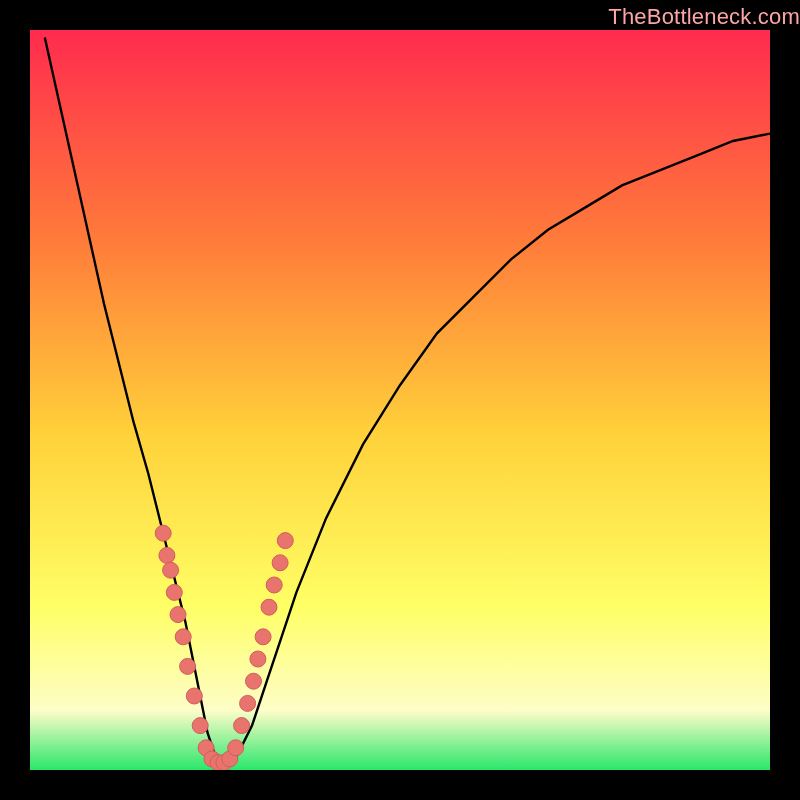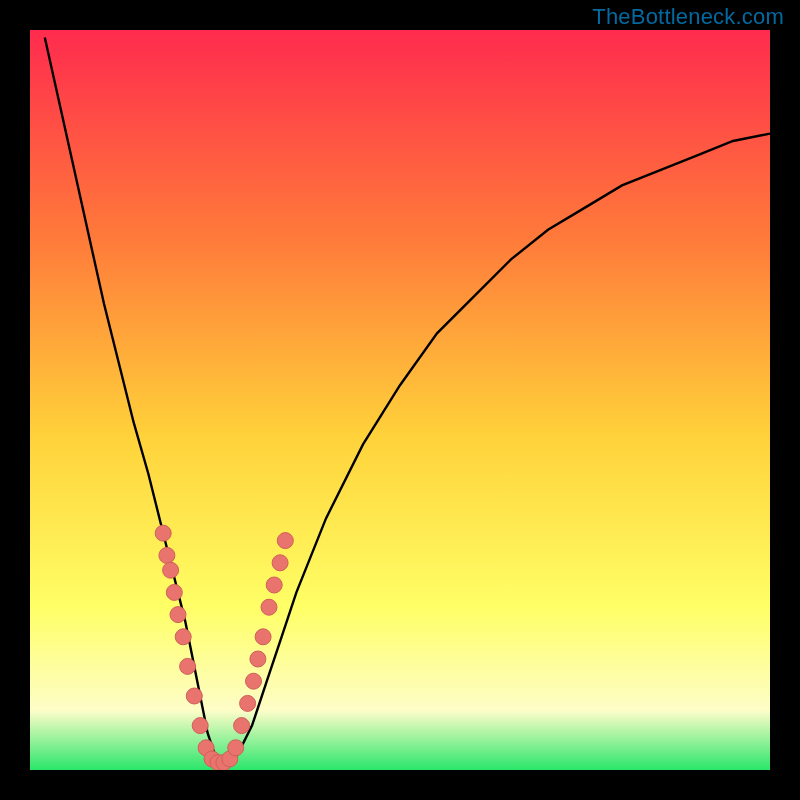--- a/index.html
+++ b/index.html
@@ -26,24 +26,24 @@
     width: 740px;
     height: 740px;
     
   }
   svg {
     display: block;
   }
   .watermark {
     position: absolute;
     top: 4px;
-    right: 16px;
+    right: 0;
     font-size: 22px;
     font-weight: 500;
-    color: #0369a1;
+    color: #fca5a5;
     letter-spacing: 0.2px;
     user-select: none;
   }
 </style>
 </head>
 <body>
 
 <div class="frame">
 
   <div class="watermark">TheBottleneck.com</div>

